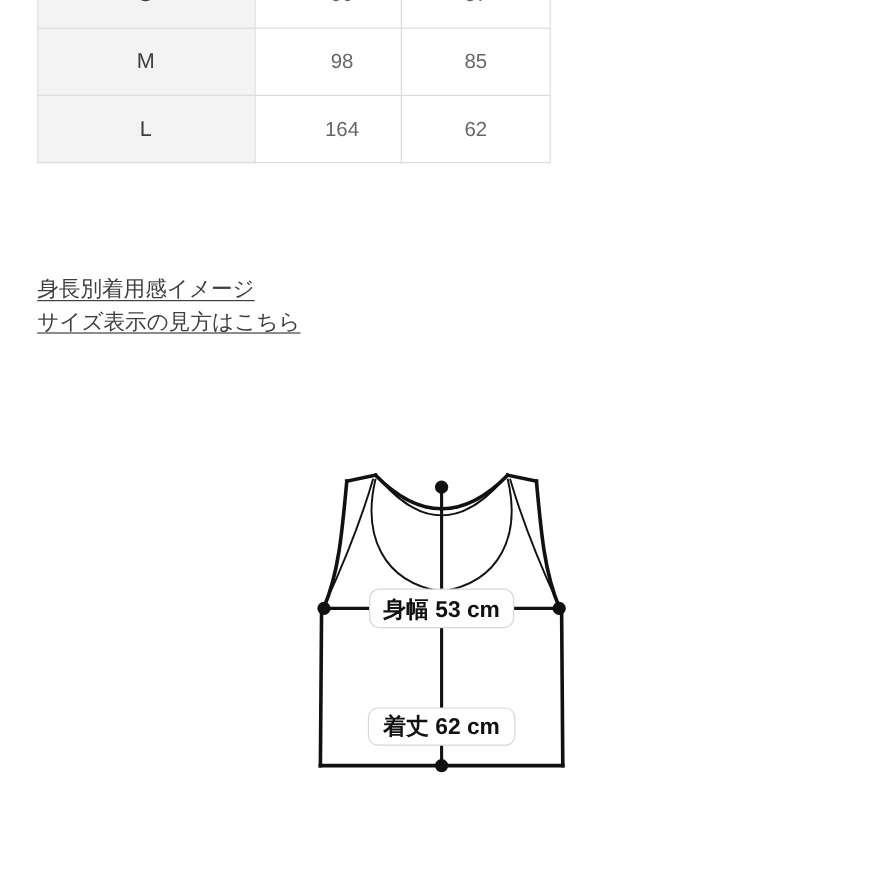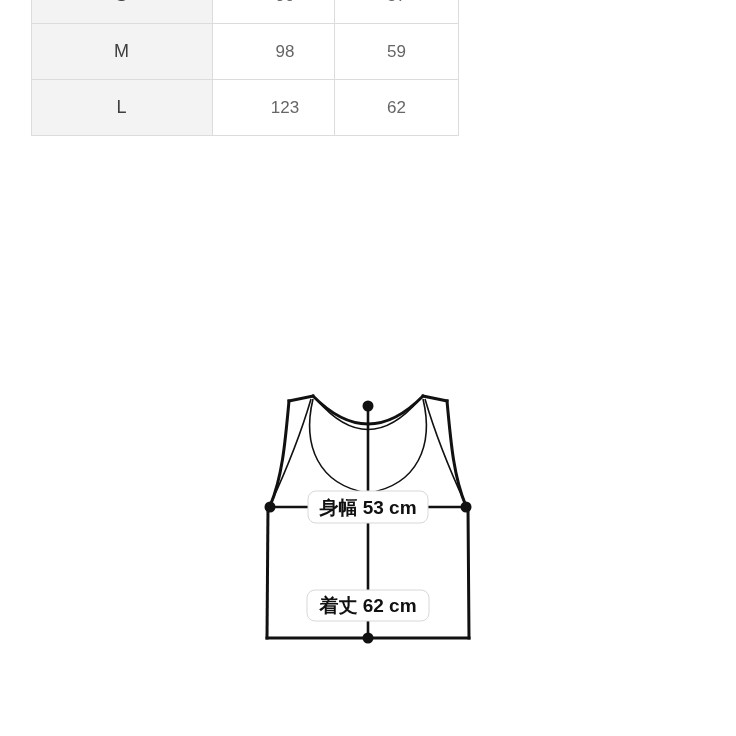--- a/index.html
+++ b/index.html
@@ -75,30 +75,34 @@
   <table class="size-table">
     <tbody>
       <tr>
         <th>S</th>
         <td class="c2">90</td>
         <td class="c3">57</td>
       </tr>
       <tr>
         <th>M</th>
         <td class="c2">98</td>
-        <td class="c3">59</td>
+        <td class="c3">85</td>
       </tr>
       <tr>
         <th>L</th>
-        <td class="c2">123</td>
+        <td class="c2">164</td>
         <td class="c3">62</td>
       </tr>
     </tbody>
   </table>
 
+  <div class="links">
+    <a>身長別着用感イメージ</a>
+    <a>サイズ表示の見方はこちら</a>
+  </div>
 
   <svg class="diagram" width="240" height="272" viewBox="250 383 240 272" xmlns="http://www.w3.org/2000/svg">
 
     <g>
 
       <path class="garment thick" d="M 289,401 L 313,396"></path>
       <path class="garment thick" d="M 423,396 L 447,401"></path>
 
       <path class="garment thick" d="M 289,401 C 285,445 282,478 270,506"></path>
       <path class="garment thick" d="M 447,401 C 451,445 454,478 466,506"></path>

